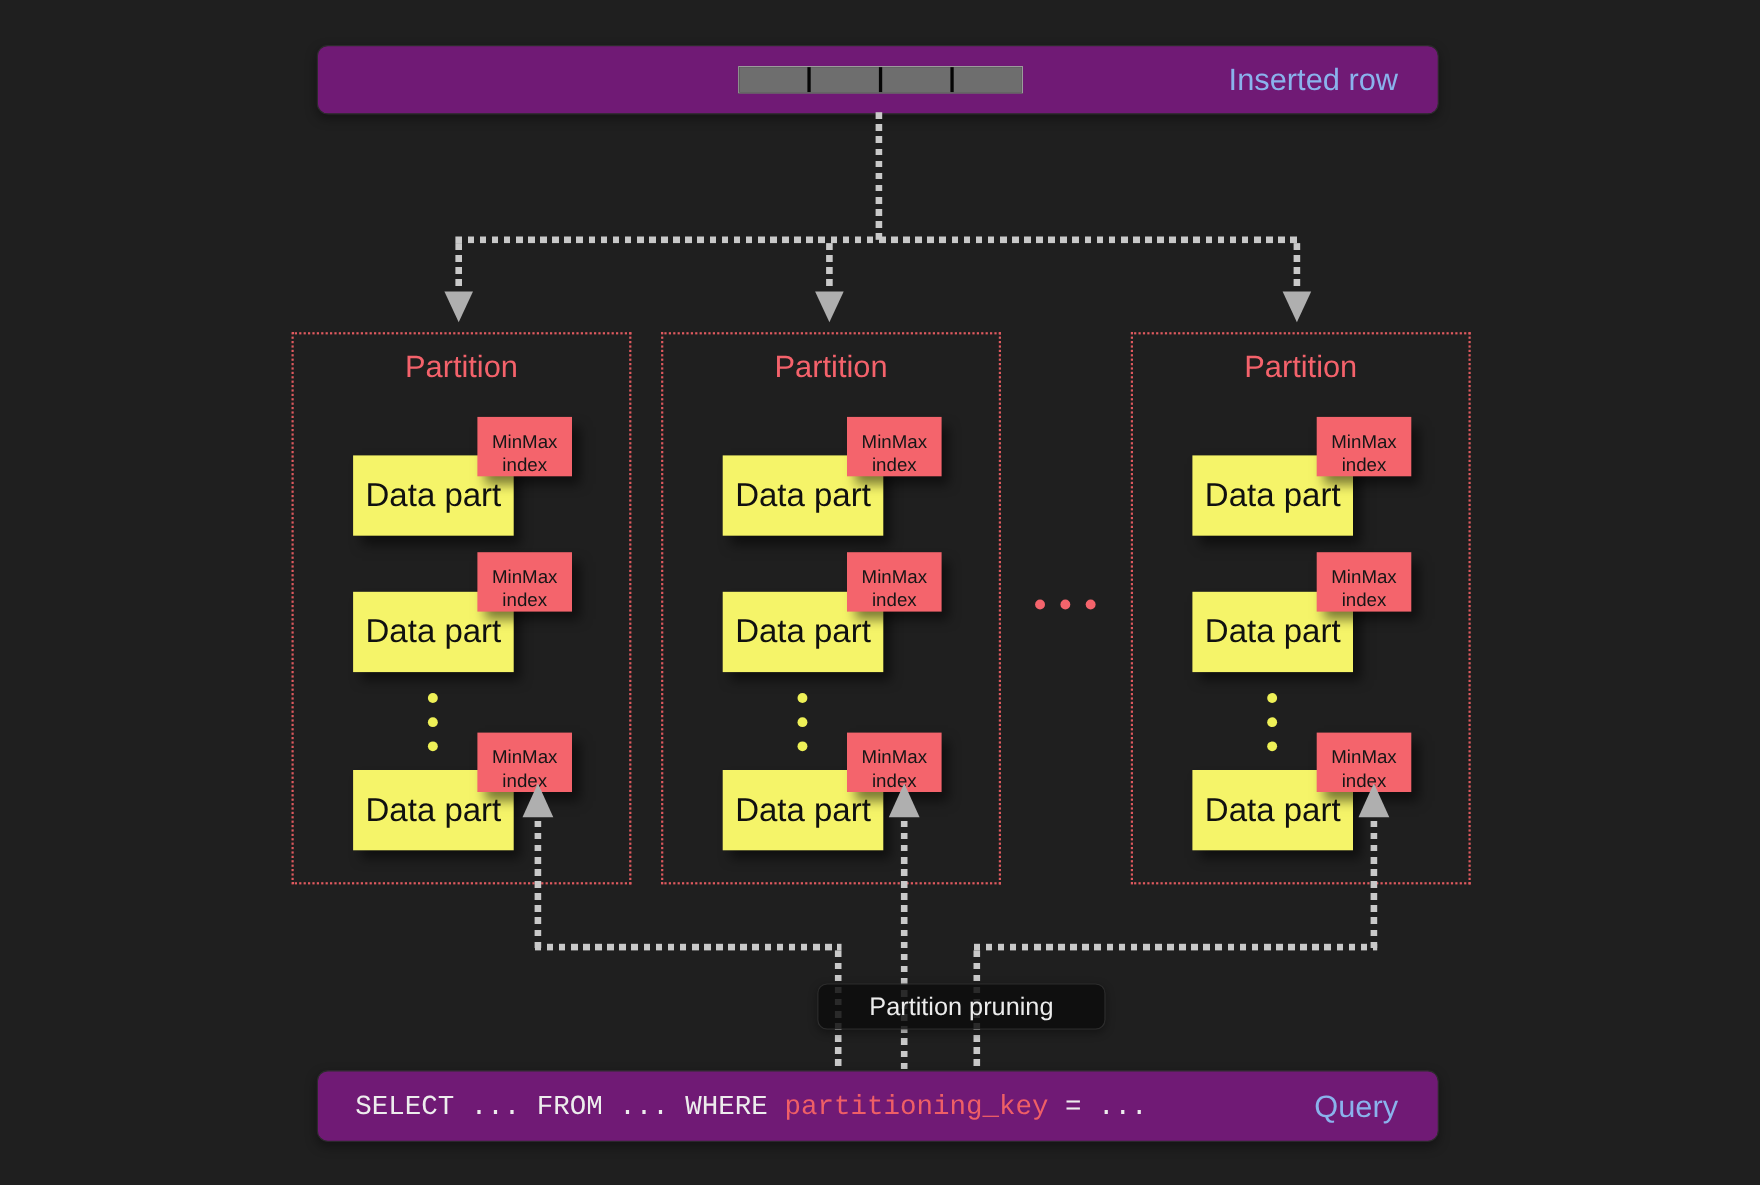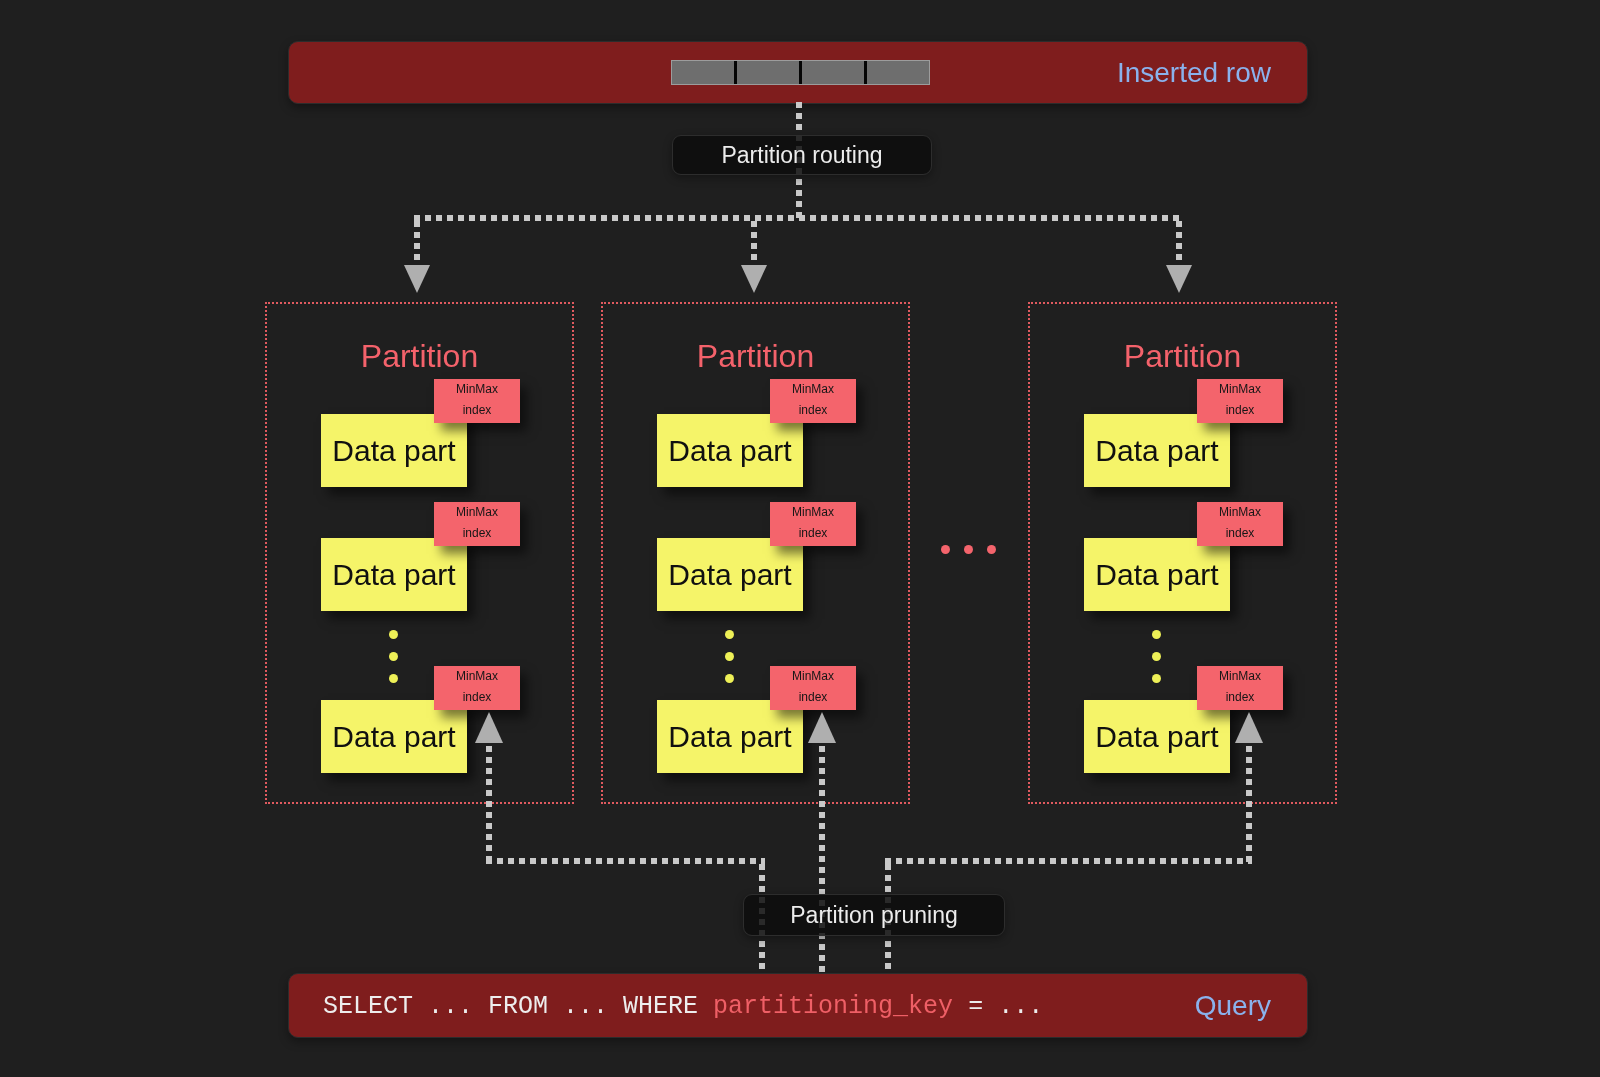--- a/index.html
+++ b/index.html
@@ -1,19 +1,19 @@
 <!DOCTYPE html>
 <html><head>
 <meta charset="utf-8">
 <style>
   html,body{margin:0;padding:0;background:#1f1f1f;}
   .stage{position:relative;width:1600px;height:1077px;background:#1f1f1f;overflow:hidden;
          font-family:"Liberation Sans",sans-serif;}
   
-  .bar{position:absolute;left:288px;width:1018px;height:61px;background:#7f1d1d;
+  .bar{position:absolute;left:288px;width:1018px;height:61px;background:#701a75;
        border:1px solid #2c2c2c;border-radius:10px;box-shadow:0 4px 10px rgba(0,0,0,.35);
        display:flex;align-items:center;}
   .blue-label{position:absolute;right:36px;top:50%;transform:translateY(-50%);
        color:#8ab2ec;font-size:28px;}
   
   .segments{position:absolute;left:382px;top:18px;display:flex;gap:3px;background:#050505;
        border:1px solid #9c9c9c;padding:0;}
   .cell{width:62px;height:23px;background:#6e6e6e;}
   
   .vline{position:absolute;width:6px;
@@ -24,23 +24,23 @@
        border-right:13px solid transparent;border-top:28px solid #afafaf;}
   .arrow-up{position:absolute;width:0;height:0;border-left:14px solid transparent;
        border-right:14px solid transparent;border-bottom:31px solid #afafaf;z-index:2;}
   
   .pill{position:absolute;background:rgba(12,12,12,.84);border:1px solid #2d2d2d;border-radius:9px;
        color:#ececec;font-size:23px;display:flex;align-items:center;justify-content:center;
        z-index:4;box-shadow:0 3px 8px rgba(0,0,0,.35);}
   
   .partition{position:absolute;top:302px;width:305px;height:498px;border:2px dotted #e05a5f;}
   .partition-title{position:absolute;top:14px;left:0;width:100%;text-align:center;
-       color:#f4626b;font-size:32px;margin-top:20px;}
-  .minmax{position:absolute;left:167px;width:86px;height:44px;background:#f4646c;color:#161616;
-       font-size:12px;line-height:21px;display:flex;align-items:flex-start;justify-content:center;
+       color:#f4626b;font-size:28px;}
+  .minmax{position:absolute;left:167px;width:86px;height:54px;background:#f4646c;color:#161616;
+       font-size:17px;line-height:21px;display:flex;align-items:flex-end;justify-content:center;
        text-align:center;z-index:2;box-shadow:7px 8px 10px rgba(0,0,0,.5);}
   .minmax span{display:block;width:70px;}
   .datapart{position:absolute;left:54px;width:146px;height:73px;background:#f5f469;color:#101010;
        font-size:30px;display:flex;align-items:center;justify-content:center;z-index:1;
        box-shadow:7px 8px 10px rgba(0,0,0,.5);}
   .ydot{position:absolute;left:122px;width:9px;height:9px;border-radius:50%;background:#eef057;}
   .rellipsis{position:absolute;left:941px;top:545px;display:flex;gap:14px;}
   .rdot{width:9px;height:9px;border-radius:50%;background:#f4646c;}
   
   .sql{position:absolute;left:34px;top:50%;transform:translateY(-50%);white-space:pre;
@@ -56,23 +56,20 @@
     <div class="segments">
       <div class="cell"></div>
       <div class="cell"></div>
       <div class="cell"></div>
       <div class="cell"></div>
     </div>
     <div class="blue-label">Inserted row</div>
   </div>
 
   <div class="vline" style="left:796px;top:102px;height:116px;"></div>
-  <div class="pill" style="left:672px;top:135px;width:258px;height:38px;">
-    <span>Partition routing</span>
-  </div>
   <div class="hline" style="left:414px;top:215px;width:768px;"></div>
   <div class="vline" style="left:414px;top:221px;height:44px;"></div>
   <div class="vline" style="left:751px;top:221px;height:44px;"></div>
   <div class="vline" style="left:1176px;top:221px;height:44px;"></div>
   <div class="arrow-down" style="left:404px;top:265px;"></div>
   <div class="arrow-down" style="left:741px;top:265px;"></div>
   <div class="arrow-down" style="left:1166px;top:265px;"></div>
 
   <div class="partition" style="left:265px;">
     <div class="partition-title">Partition</div>

